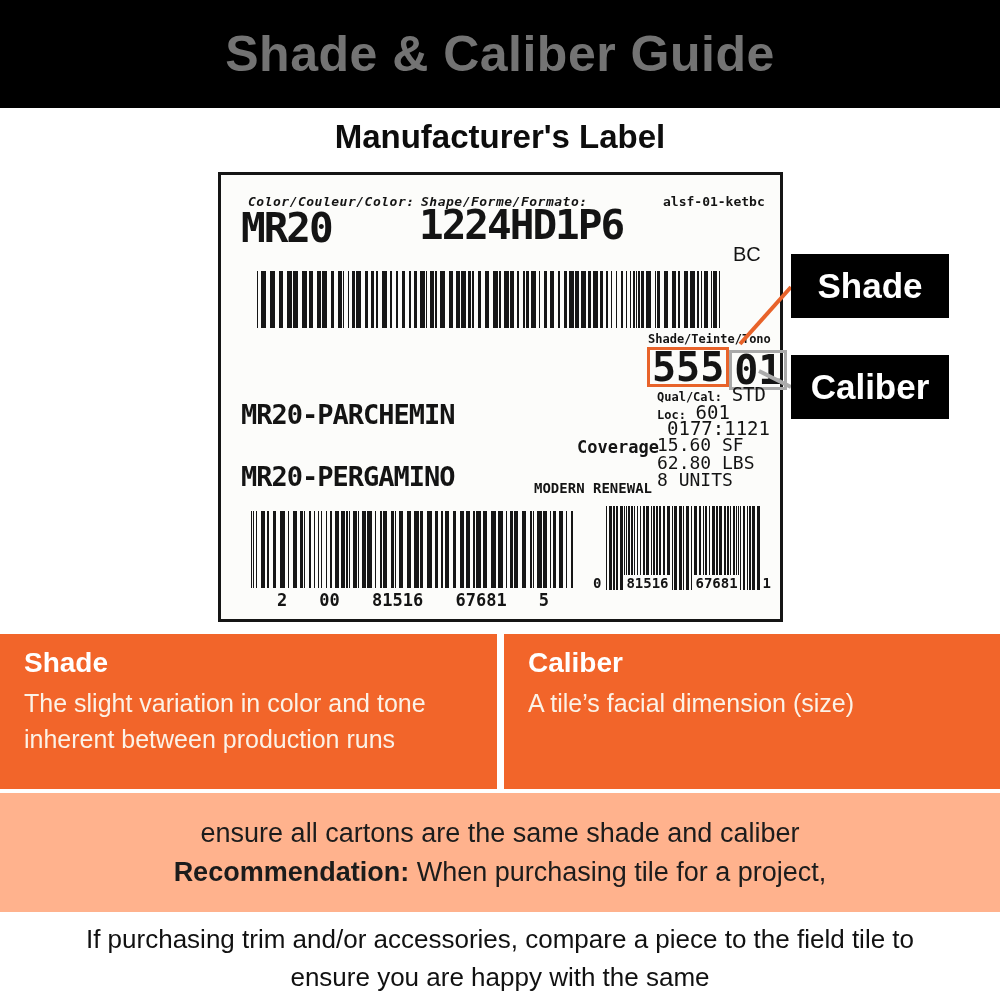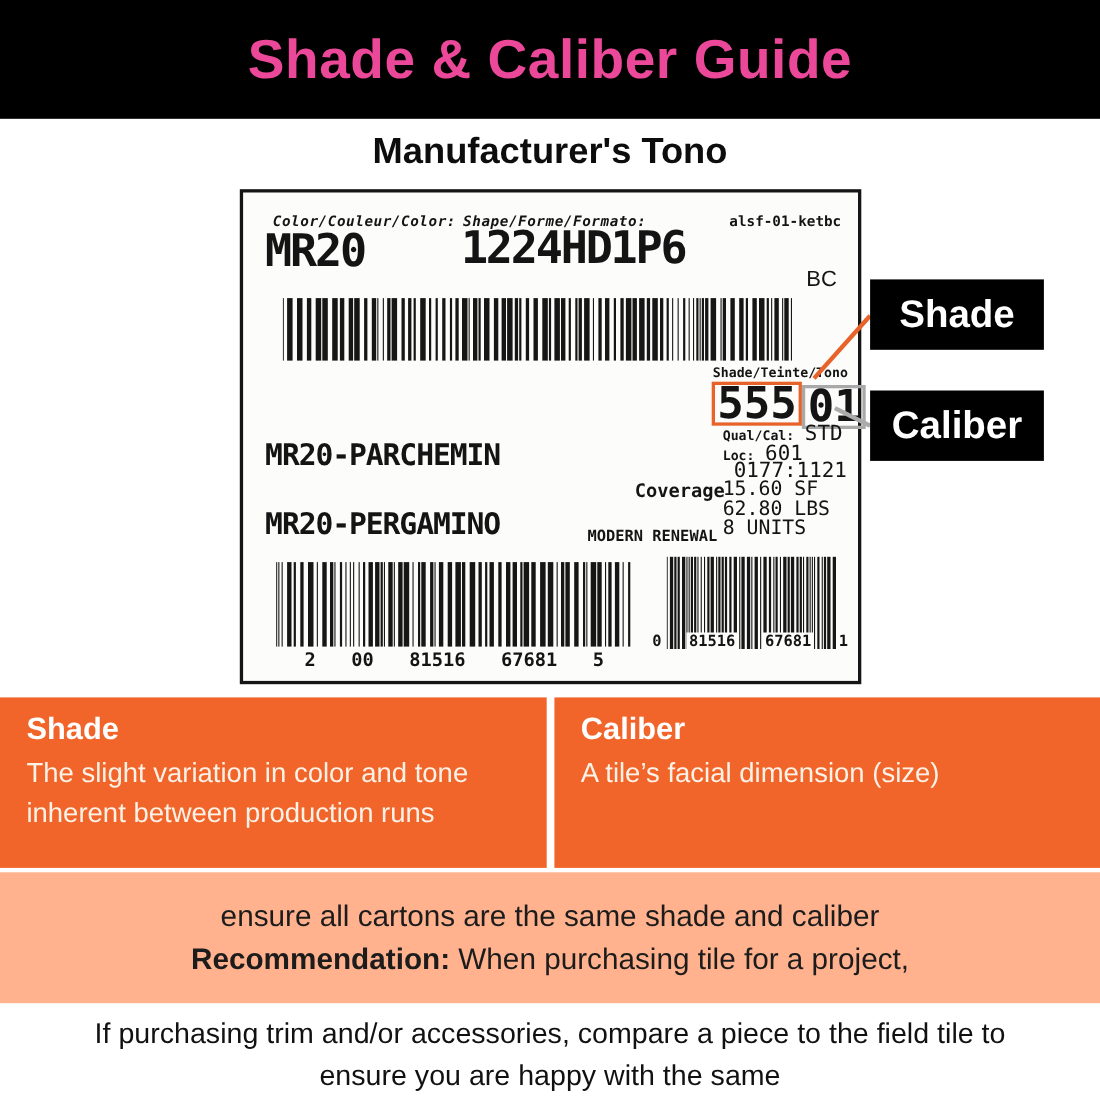--- a/index.html
+++ b/index.html
@@ -8,21 +8,21 @@
     position:relative; width:1000px; height:1000px;
     background:#ffffff; overflow:hidden;
     font-family:"Liberation Sans", sans-serif;
   }
   
   .header {
     position:absolute; left:0; top:0; width:1000px; height:108px;
     background:#000; display:flex; align-items:center; justify-content:center;
   }
   .header h1 {
-    color:#ec4899; font-size:50px; font-weight:700; letter-spacing:0.5px;
+    color:#737373; font-size:50px; font-weight:700; letter-spacing:0.5px;
   }
   .subtitle {
     position:absolute; left:0; top:118px; width:1000px;
     text-align:center; font-size:33px; font-weight:600; color:#0d0d0d;
   }
   
   .label-scan {
     position:absolute; left:218px; top:172px; width:565px; height:450px;
     background:#fcfcfa; border:3px solid #151515;
     font-family:"DejaVu Sans Mono", monospace; color:#141414;
@@ -93,21 +93,21 @@
 </style>
 </head>
 <body>
 
 <div class="canvas">
 
   <div class="header">
     <h1>Shade &amp; Caliber Guide</h1>
   </div>
 
-  <div class="subtitle">Manufacturer's Tono</div>
+  <div class="subtitle">Manufacturer's Label</div>
 
   <div class="label-scan">
 
     <div class="fld-label" style="left:27px; top:19px;">Color/Couleur/Color:</div>
     <div class="fld-value-big" style="left:20px; top:33px;">MR20</div>
 
     <div class="fld-label" style="left:200px; top:19px;">Shape/Forme/Formato:</div>
     <div class="fld-value-big" style="left:198px; top:30px;">1224HD1P6</div>
 
     <div class="code-top">alsf-01-ketbc</div>

